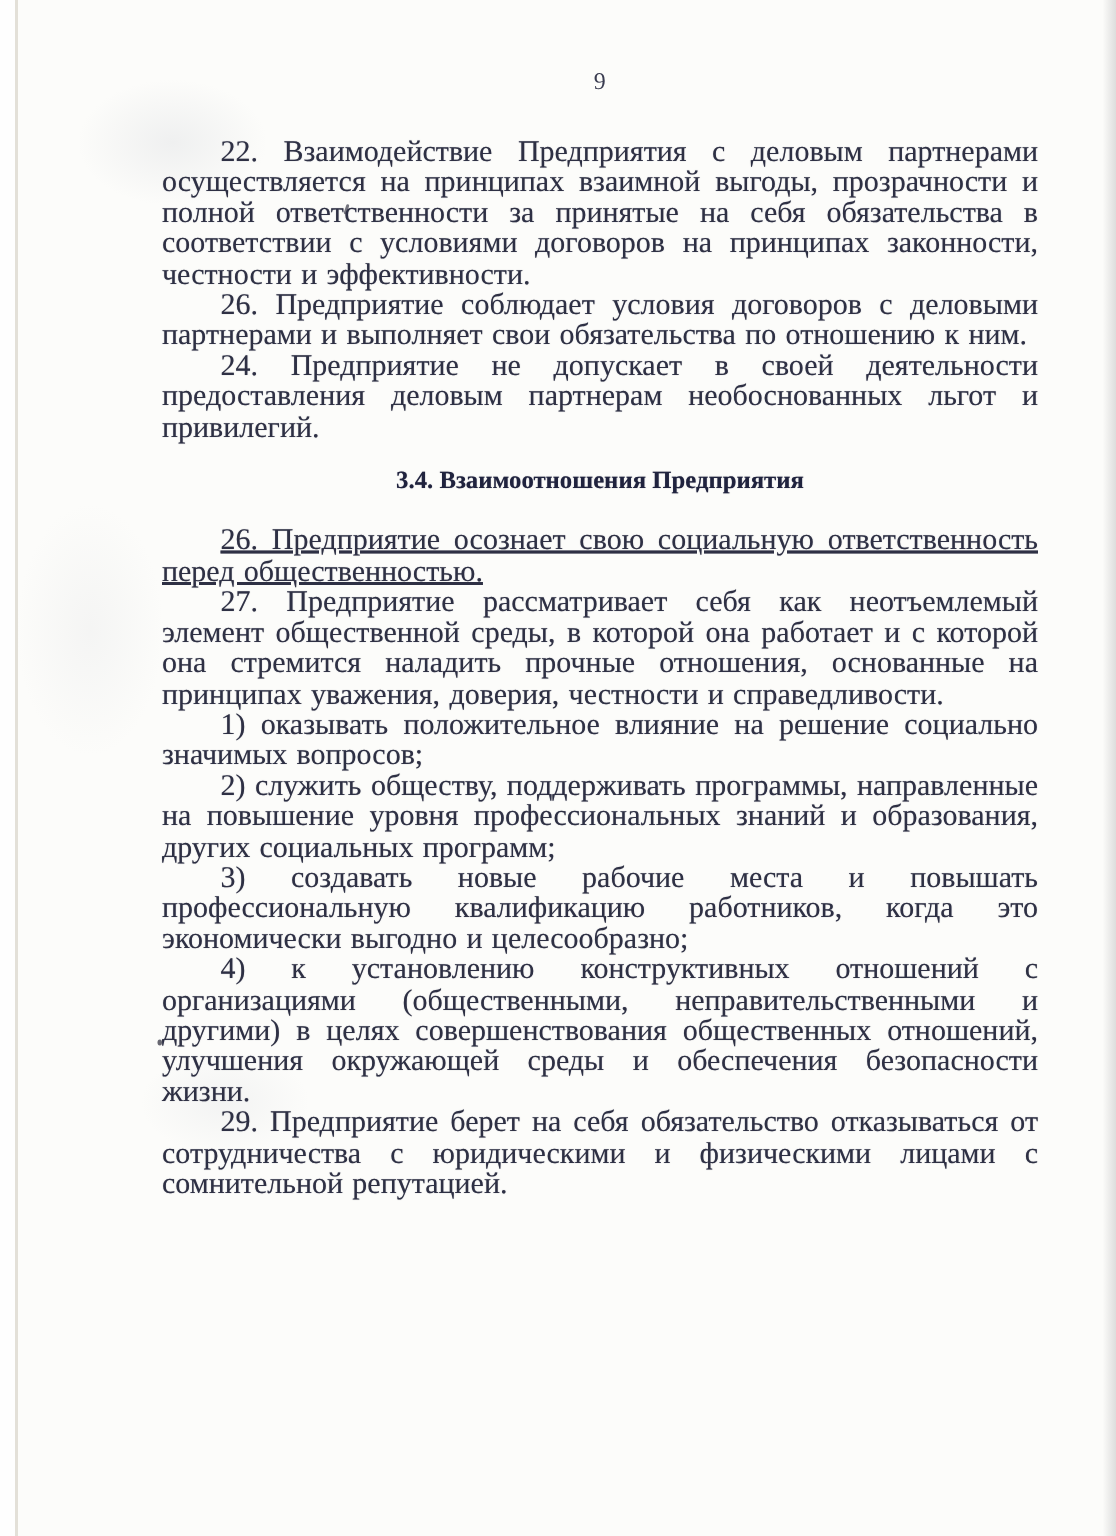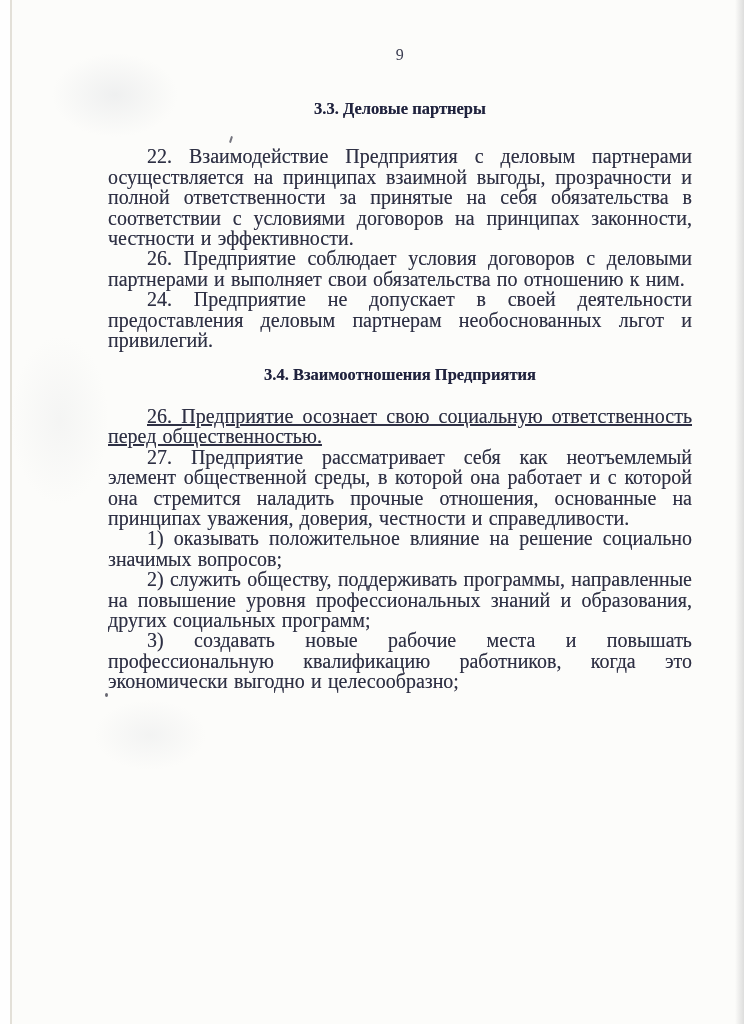--- a/index.html
+++ b/index.html
@@ -88,26 +88,27 @@
 <div class="page">
   <div class="edge-left-strip"></div>
   <div class="edge-left-line"></div>
   <div class="edge-right"></div>
   <div class="speck-dot"></div>
   <div class="speck-mark"></div>
 
   <div class="content">
     <div class="page-num">9</div>
 
-    <h3 class="h-33">3.3. Деловые партнеры</h3>
     <p class="para mt27">22. Взаимодействие Предприятия с деловым партнерами осуществляется на принципах взаимной выгоды, прозрачности и полной ответственности за принятые на себя обязательства в соответствии с условиями договоров на принципах законности, честности и эффективности.</p>
     <p class="para">26. Предприятие соблюдает условия договоров с деловыми партнерами и выполняет свои обязательства по отношению к ним.</p>
     <p class="para">24. Предприятие не допускает в своей деятельности предоставления деловым партнерам необоснованных льгот и привилегий.</p>
 
     <h3 class="h-34">3.4. Взаимоотношения Предприятия</h3>
 
     <p class="para mt19">26. Предприятие осознает свою социальную ответственность перед общественностью.</p>
     <p class="para">27. Предприятие рассматривает себя как неотъемлемый элемент общественной среды, в которой она работает и с которой она стремится наладить прочные отношения, основанные на принципах уважения, доверия, честности и справедливости.</p>
     <p class="para">1) оказывать положительное влияние на решение социально значимых вопросов;</p>
     <p class="para">2) служить обществу, поддерживать программы, направленные на повышение уровня профессиональных знаний и образования, других социальных программ;</p>
     <p class="para">3) создавать новые рабочие места и повышать профессиональную квалификацию работников, когда это экономически выгодно и целесообразно;</p>
+    <p class="para">4) к установлению конструктивных отношений с организациями (общественными, неправительственными и другими) в целях совершенствования общественных отношений, улучшения окружающей среды и обеспечения безопасности жизни.</p>
+    <p class="para">29. Предприятие берет на себя обязательство отказываться от сотрудничества с юридическими и физическими лицами с сомнительной репутацией.</p>
   </div>
 </div>
 
 </body></html>

